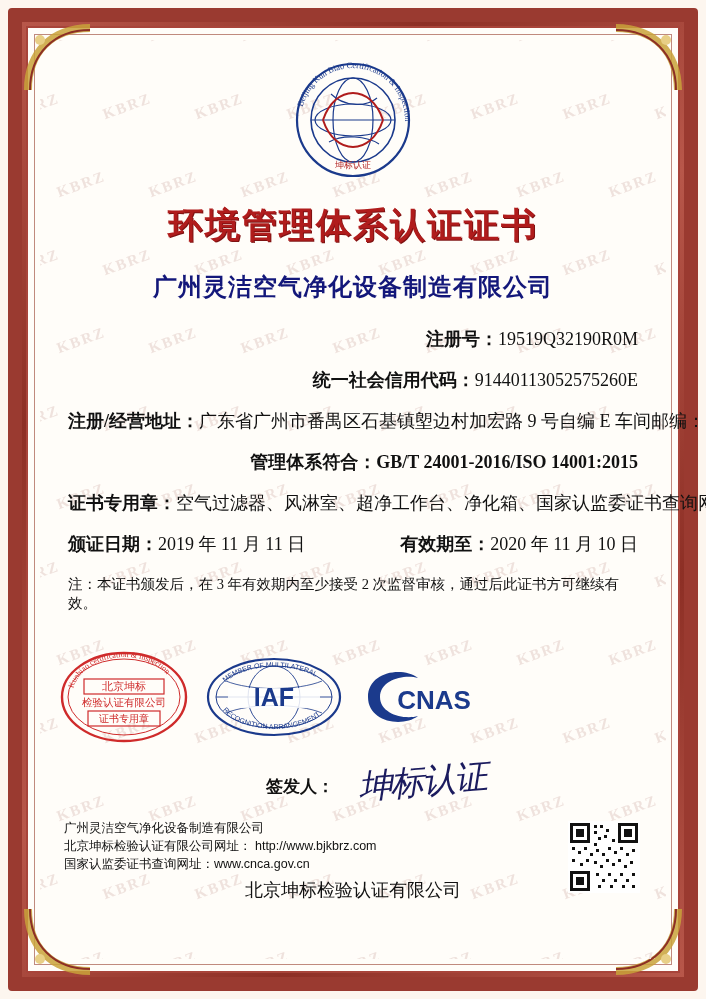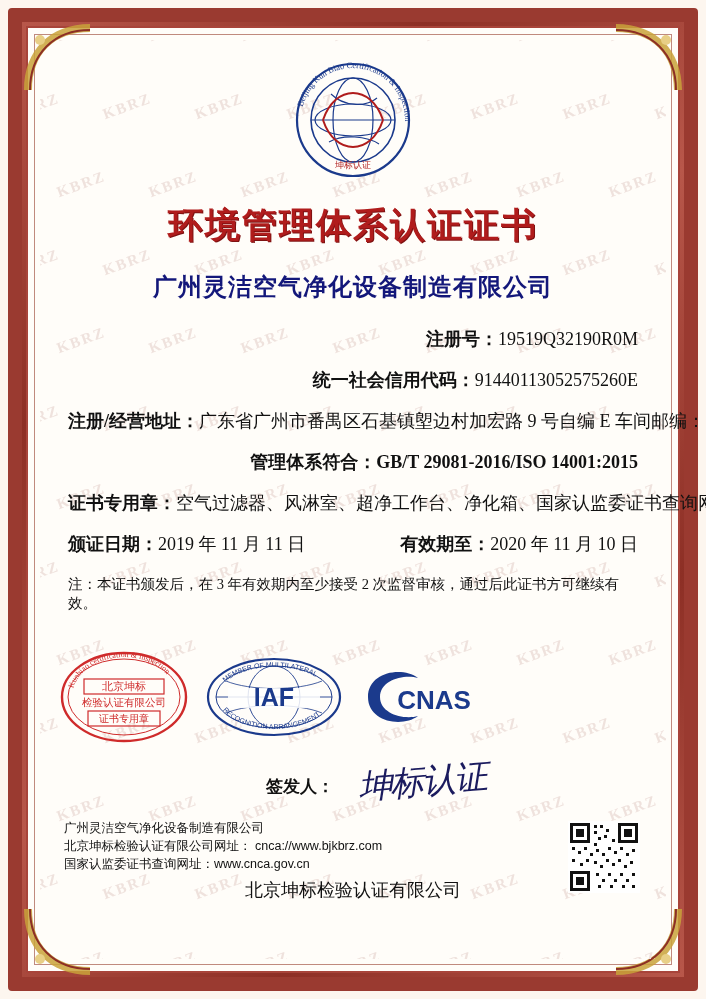--- a/index.html
+++ b/index.html
@@ -350,21 +350,21 @@
       <div class="field">
         <span class="lbl">统一社会信用代码：</span><span class="val">91440113052575260E</span>
       </div>
 
       <div class="field row2">
         <span><span class="lbl">注册/经营地址：</span><span class="val">广东省广州市番禺区石基镇塱边村加宏路 9 号自编 E 车间</span></span>
         <span class="val">邮编：511450</span>
       </div>
 
       <div class="field">
-        <span class="lbl">管理体系符合：</span><span class="lbl">GB/T 29081-2016/ISO 14001:2015</span>
+        <span class="lbl">管理体系符合：</span><span class="lbl">GB/T 24001-2016/ISO 14001:2015</span>
       </div>
 
       <div class="field">
         <span class="lbl">证书专用章：</span><span class="val">空气过滤器、风淋室、超净工作台、净化箱、国家认监委证书查询网址</span>
       </div>
 
       <div class="field row2">
         <span><span class="lbl">颁证日期：</span><span class="val">2019 年 11 月 11 日</span></span>
         <span><span class="lbl">有效期至：</span><span class="val">2020 年 11 月 10 日</span></span>
       </div>
@@ -421,21 +421,21 @@
     </div>
 
     <div class="sign">
       <span class="lbl">签发人：</span>
       <span class="script">坤标认证</span>
     </div>
 
     <div class="footer">
       <div class="foot-lines">
         <div>广州灵洁空气净化设备制造有限公司</div>
-        <div>北京坤标检验认证有限公司网址： cnca://www.bjkbrz.com</div>
+        <div>北京坤标检验认证有限公司网址： http://www.bjkbrz.com</div>
         <div>国家认监委证书查询网址：www.cnca.gov.cn</div>
       </div>
 
       <div class="qr">
         <svg width="72" height="72" viewBox="0 0 72 72">
           <rect width="72" height="72" fill="#fff"></rect>
           <g fill="#111">
             <rect x="2" y="2" width="20" height="20"></rect>
               <rect x="5" y="5" width="14" height="14" fill="#fff"></rect>
               <rect x="8" y="8" width="8" height="8"></rect>

